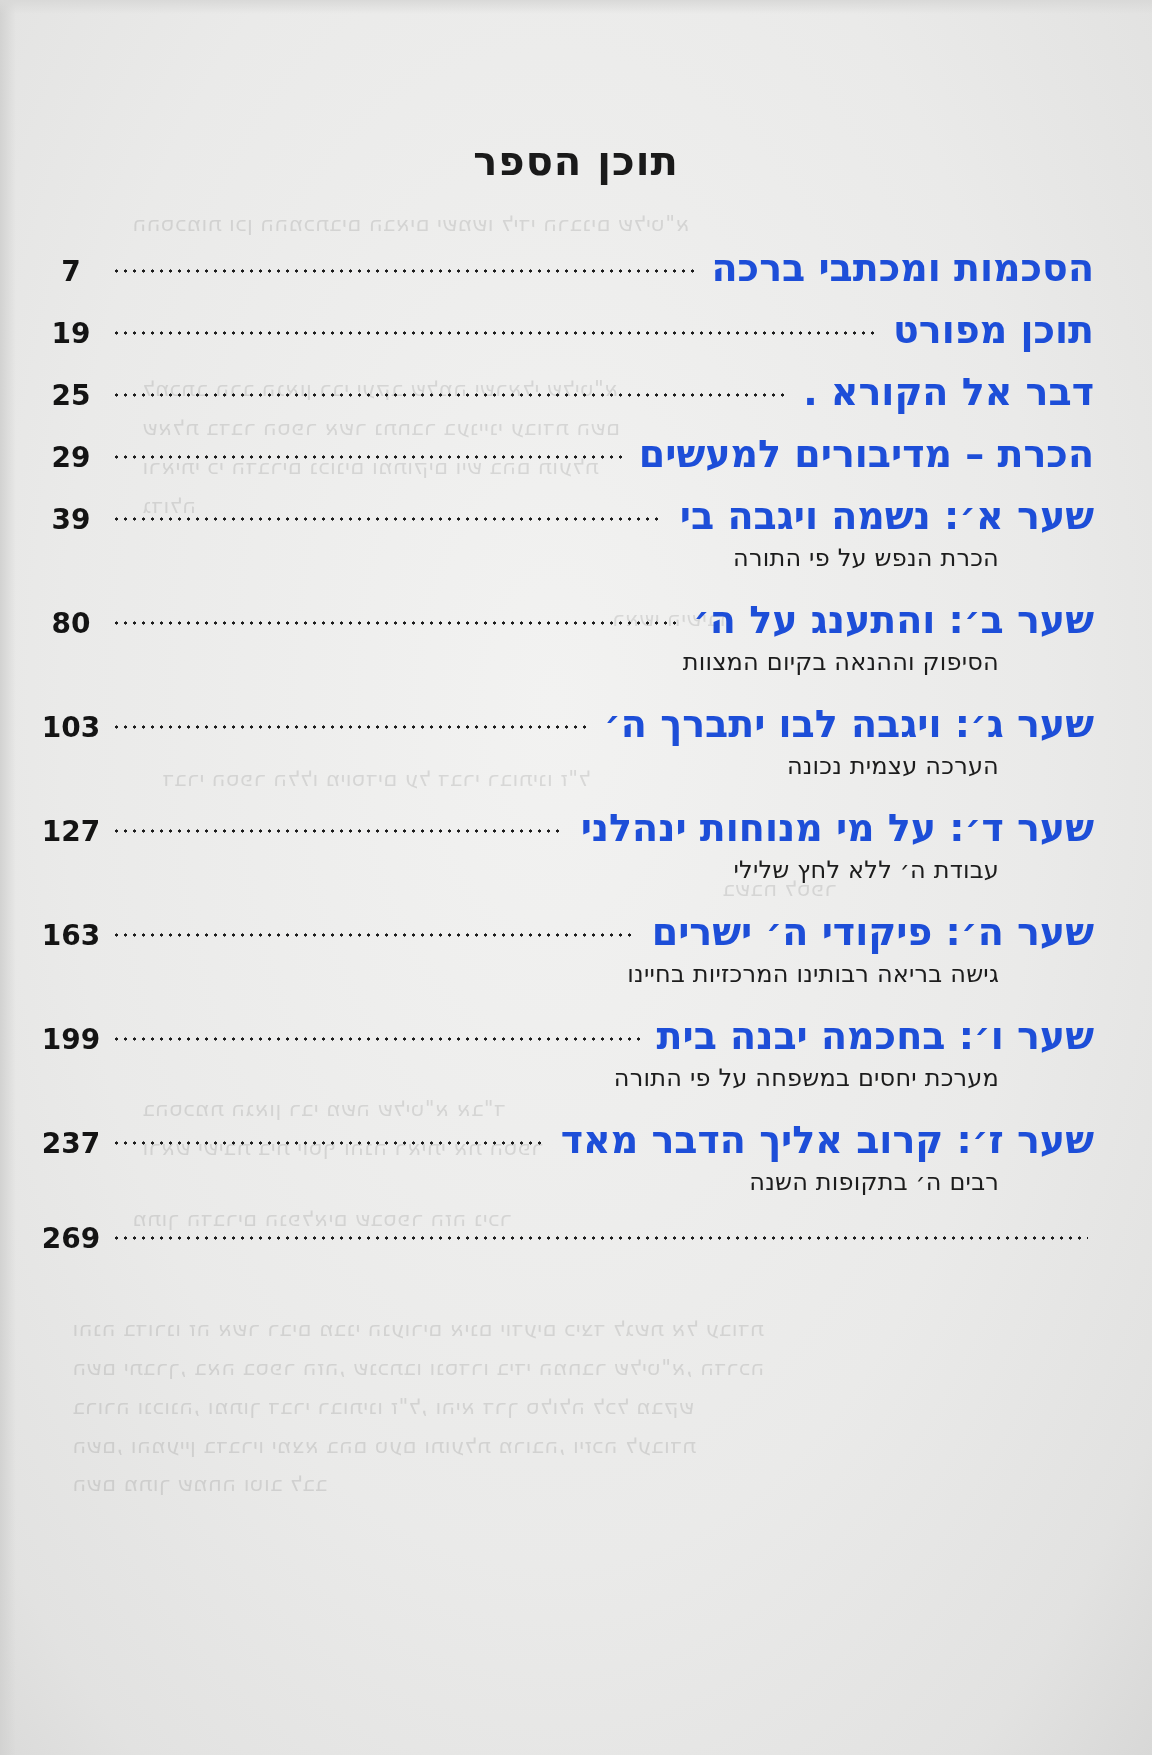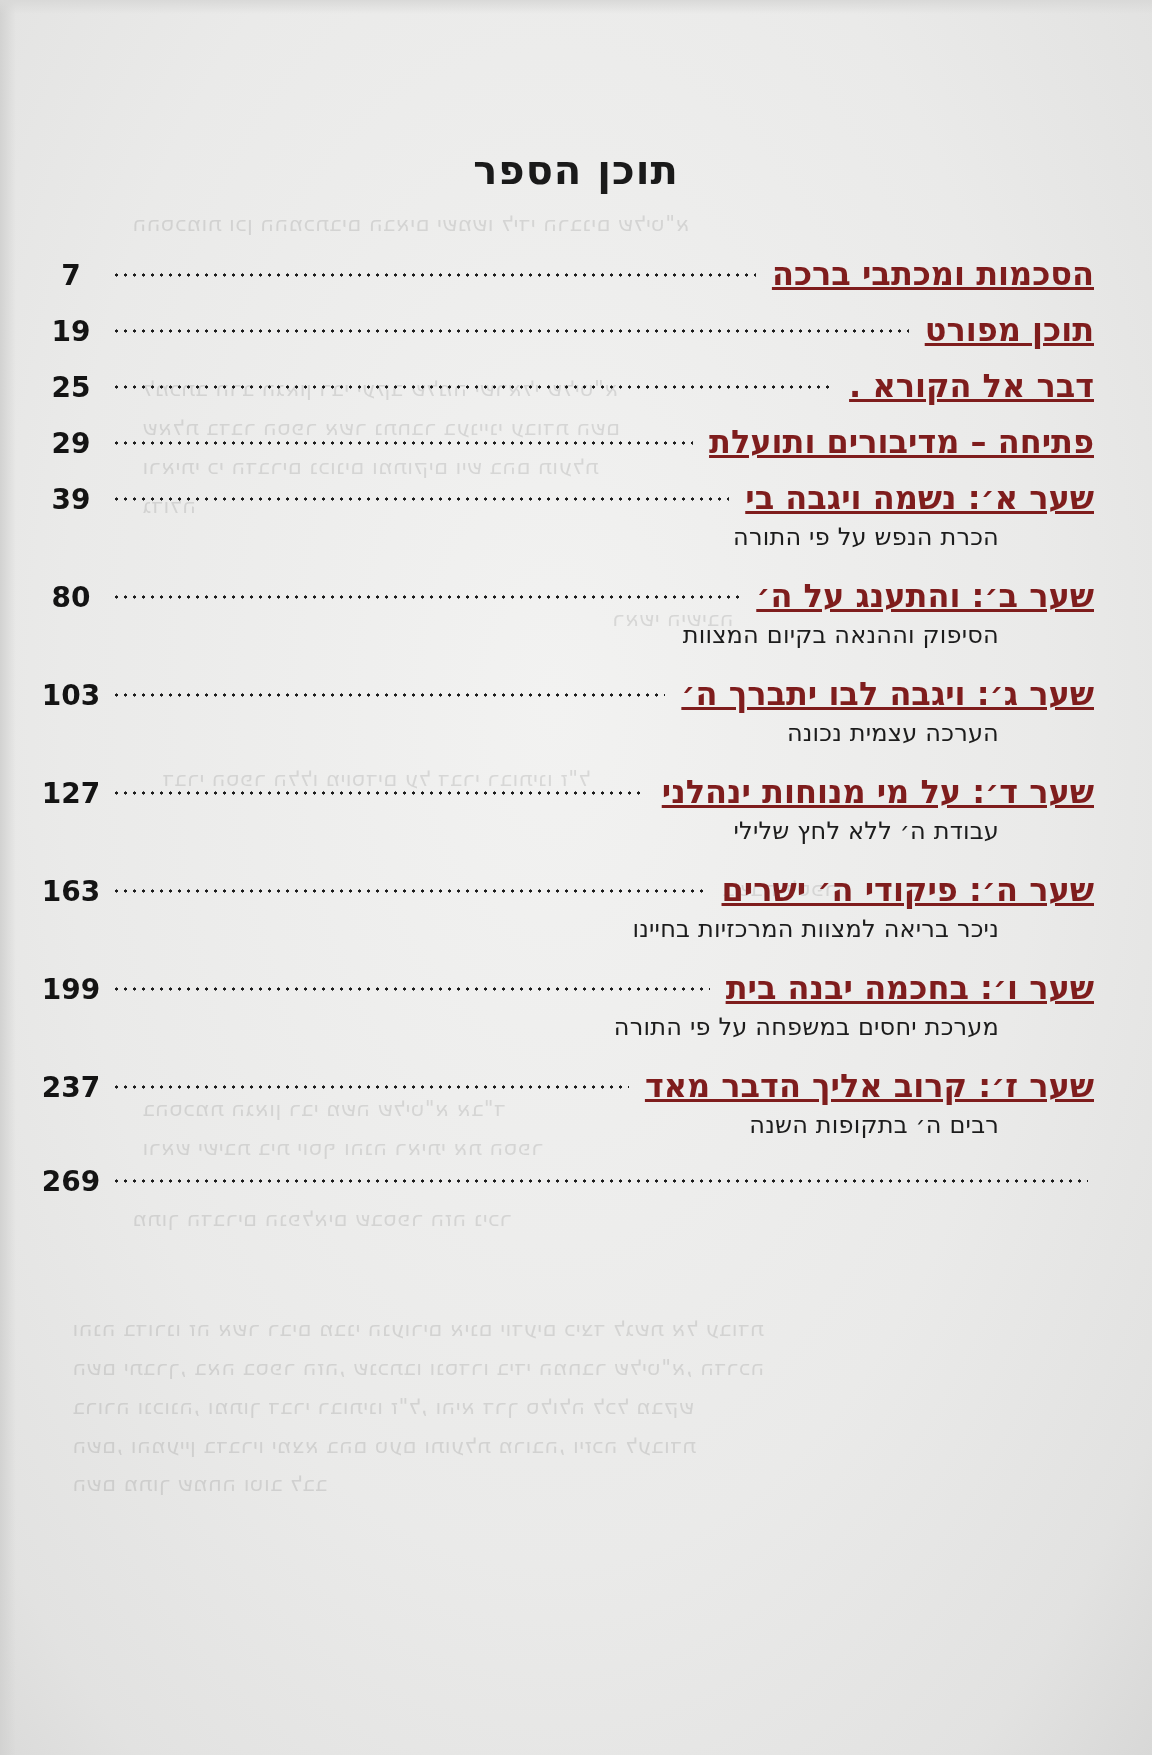--- a/index.html
+++ b/index.html
@@ -43,21 +43,21 @@
     text-align: right;
     letter-spacing: .5px;
     font-family: "DejaVu Sans", sans-serif;
     transform: scaleX(-1);
     pointer-events: none;
     white-space: pre-wrap;
   }
 
   .content {
     position: absolute;
-    top: 9px; left: 0;
+    top: 0; left: 0;
     width: 1152px;
     height: 1369px;
   }
 
   .book-title {
     position: absolute;
     top: 138px;
     left: 0;
     width: 1152px;
     text-align: center;
@@ -80,26 +80,25 @@
 
   .entry-main {
     display: flex;
     flex-direction: row;
     align-items: baseline;
     direction: rtl;
     width: 100%;
   }
 
   .entry-title {
-    font-size: 32px;
+    font-size: 38px;
     font-weight: bold;
-    color: #7f1d1d;
+    color: #1d4ed8;
     white-space: nowrap;
     padding-left: 10px;
-    text-decoration: underline;
   }
 
   .dots {
     flex: 1 1 auto;
     position: relative;
     height: 26px;
     overflow: hidden;
     margin: 0 6px 0 10px;
   }
   .dots::before {
@@ -183,21 +182,21 @@
       </div>
       <div class="entry gap-md">
         <div class="entry-main">
           <span class="entry-title">דבר אל הקורא .</span>
           <span class="dots"></span>
           <span class="entry-page">25</span>
         </div>
       </div>
       <div class="entry gap-md">
         <div class="entry-main">
-          <span class="entry-title">פתיחה – מדיבורים ותועלת</span>
+          <span class="entry-title">הכרת – מדיבורים למעשים</span>
           <span class="dots"></span>
           <span class="entry-page">29</span>
         </div>
       </div>
       <div class="entry gap-lg">
         <div class="entry-main">
           <span class="entry-title">שער א׳: נשמה ויגבה בי</span>
           <span class="dots"></span>
           <span class="entry-page">39</span>
         </div>
@@ -226,21 +225,21 @@
           <span class="entry-page">127</span>
         </div>
         <div class="entry-sub">עבודת ה׳ ללא לחץ שלילי</div>
       </div>
       <div class="entry gap-lg">
         <div class="entry-main">
           <span class="entry-title">שער ה׳: פיקודי ה׳ ישרים</span>
           <span class="dots"></span>
           <span class="entry-page">163</span>
         </div>
-        <div class="entry-sub">ניכר בריאה למצוות המרכזיות בחיינו</div>
+        <div class="entry-sub">גישה בריאה רבותינו המרכזיות בחיינו</div>
       </div>
       <div class="entry gap-lg">
         <div class="entry-main">
           <span class="entry-title">שער ו׳: בחכמה יבנה בית</span>
           <span class="dots"></span>
           <span class="entry-page">199</span>
         </div>
         <div class="entry-sub">מערכת יחסים במשפחה על פי התורה</div>
       </div>
       <div class="entry gap-lg">

